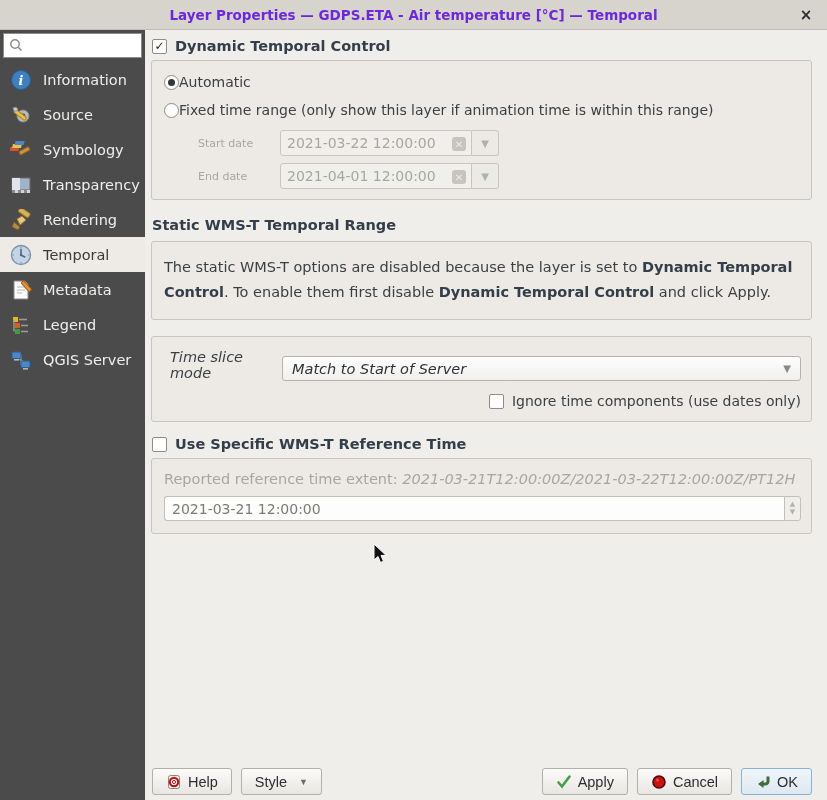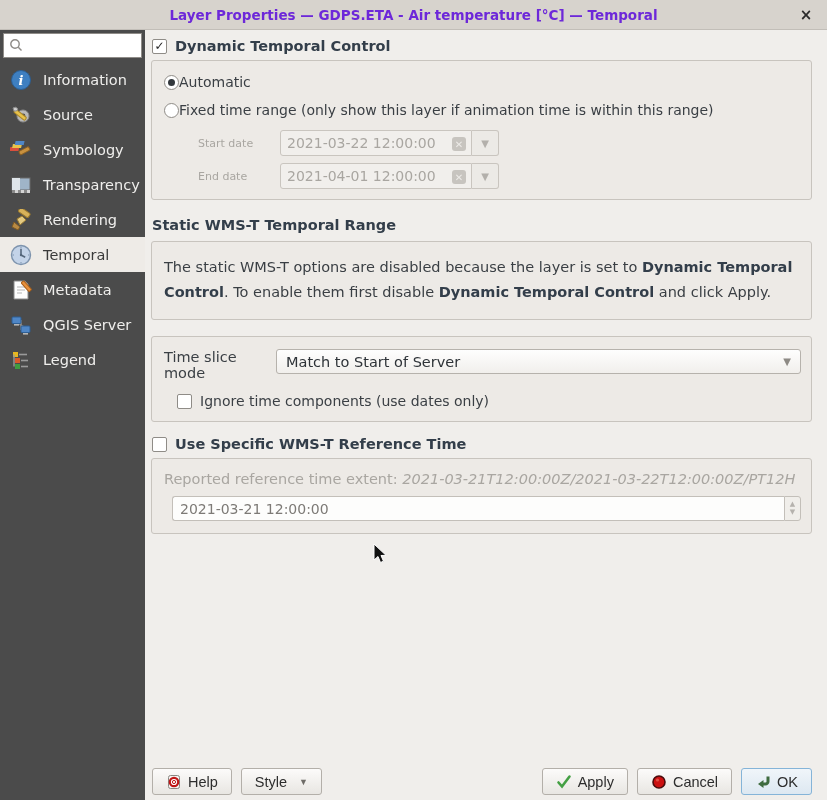--- a/index.html
+++ b/index.html
@@ -65,31 +65,31 @@
     background:#c7c4bf; color:#edebe8; font-size:10px; display:flex; align-items:center; justify-content:center;
   }
   .datefield .dropbtn {
     width:27px; border:1px solid #c9c5bf; border-left:none; border-radius:0 3px 3px 0;
     background:#eceae6; color:#b3b0ab; font-size:10px;
     display:flex; align-items:center; justify-content:center;
   }
   .heading { font-weight:bold; color:#333e4a; font-size:14.5px; margin:6px 0 2px 3px; }
   .notice { color:#3a3f44; font-size:14.5px; line-height:25px; padding:2px 2px; }
   .notice b { color:#333e4a; }
-  .slice-row { display:flex; align-items:flex-start; margin:1px 0 12px 2px; }
+  .slice-row { display:flex; align-items:flex-end; margin:1px 0 12px 8px;font-style:italic; }
   .slice-row .slabel { width:112px; font-size:14.5px; color:#3a3f44; flex:0 0 112px; }
   .combobox {
     flex:1; height:25px; border:1px solid #b6b2ac; border-radius:3px;
     background:linear-gradient(#fefefe,#f1efec);
     display:flex; align-items:center; justify-content:space-between; padding:0 9px; font-size:14.5px; color:#2e3338;
   }
   .combobox .arrow { color:#8d8a85; font-size:10px; }
   .ref-note { color:#a9a6a1; font-size:14.5px; margin:1px 0 9px 2px; }
   .ref-note i { font-style:italic; }
-  .spinfield { display:flex; height:25px; margin-left:10px; }
+  .spinfield { display:flex; height:25px; margin-left:2px; }
   .spinfield .stext {
     flex:1; border:1px solid #c3bfb9; border-right:none; border-radius:3px 0 0 3px; background:#fdfdfc;
     color:#7d7a76; font-size:14px; display:flex; align-items:center; padding:0 7px;
   }
   .spinfield .spinbtns {
     width:17px; border:1px solid #c3bfb9; border-radius:0 3px 3px 0; background:#f0eeea;
     display:flex; flex-direction:column; align-items:center; justify-content:center; color:#b5b2ad; font-size:7px; line-height:1.1;
   }
   
   .footer { margin-top:auto; display:flex; justify-content:space-between; align-items:flex-start; padding:0 0 3px 3px; }
@@ -213,48 +213,48 @@
                   <line x1="7" y1="14" x2="12" y2="14"></line>
                 </g>
                 <rect x="9" y="4" width="12" height="3.4" rx="1" transform="rotate(48 14 8)" fill="#e8903c" stroke="#a85f1a"></rect>
               </svg>
           </span>
           <span>Metadata</span>
         </div>
         <div class="nav-item">
           <span class="nav-icon">
             <svg width="22" height="22" viewBox="0 0 22 22">
-                <g stroke="#8f8f8f" stroke-width="1.4">
-                  <line x1="6" y1="8" x2="11" y2="11"></line>
-                  <line x1="11" y1="11" x2="16" y2="14"></line>
-                  <line x1="11" y1="6" x2="11" y2="16"></line>
-                </g>
-                <rect x="2" y="3" width="9" height="6.5" rx="1" fill="#4f86c6" stroke="#2e5f94"></rect>
-                <rect x="4" y="10" width="5" height="1.6" fill="#b5b5b5"></rect>
-                <rect x="11" y="12" width="9" height="6.5" rx="1" fill="#4f86c6" stroke="#2e5f94"></rect>
-                <rect x="13" y="19" width="5" height="1.6" fill="#b5b5b5"></rect>
-              </svg>
-          </span>
-          <span>QGIS Server</span>
-        </div>
-        <div class="nav-item">
-          <span class="nav-icon">
-            <svg width="22" height="22" viewBox="0 0 22 22">
                 <rect x="3" y="3" width="5" height="5" fill="#e8b820"></rect>
                 <rect x="5" y="9" width="5" height="5" fill="#d85a2a"></rect>
                 <rect x="5" y="15" width="5" height="5" fill="#3f9b3f"></rect>
                 <g stroke="#9a9a9a" stroke-width="1.6">
                   <line x1="9" y1="5.5" x2="17" y2="5.5"></line>
                   <line x1="11" y1="11.5" x2="18" y2="11.5"></line>
                   <line x1="11" y1="17.5" x2="18" y2="17.5"></line>
                 </g>
                 <line x1="4" y1="5.5" x2="4" y2="17.5" stroke="#9a9a9a" stroke-width="1.4"></line>
               </svg>
           </span>
           <span>Legend</span>
+        </div>
+        <div class="nav-item">
+          <span class="nav-icon">
+            <svg width="22" height="22" viewBox="0 0 22 22">
+                <g stroke="#8f8f8f" stroke-width="1.4">
+                  <line x1="6" y1="8" x2="11" y2="11"></line>
+                  <line x1="11" y1="11" x2="16" y2="14"></line>
+                  <line x1="11" y1="6" x2="11" y2="16"></line>
+                </g>
+                <rect x="2" y="3" width="9" height="6.5" rx="1" fill="#4f86c6" stroke="#2e5f94"></rect>
+                <rect x="4" y="10" width="5" height="1.6" fill="#b5b5b5"></rect>
+                <rect x="11" y="12" width="9" height="6.5" rx="1" fill="#4f86c6" stroke="#2e5f94"></rect>
+                <rect x="13" y="19" width="5" height="1.6" fill="#b5b5b5"></rect>
+              </svg>
+          </span>
+          <span>QGIS Server</span>
         </div>
       </div>
     </div>
 
     <div class="content">
 
       <div class="cb-row">
         <span class="checkbox">✓</span>
         <span class="lbl-bold">Dynamic Temporal Control</span>
       </div>
@@ -300,21 +300,21 @@
 
 
       <div class="groupbox">
         <div class="slice-row">
           <span class="slabel">Time slice mode</span>
           <span class="combobox">
             <span>Match to Start of Server</span>
             <span class="arrow">▼</span>
           </span>
         </div>
-        <div class="cb-row" style="margin-left:15px;">
+        <div class="cb-row" style="margin-left:2px;justify-content:flex-end;">
           <span class="checkbox"></span>
           <span>Ignore time components (use dates only)</span>
         </div>
       </div>
 
       <div class="cb-row" style="margin-top:4px;">
         <span class="checkbox"></span>
         <span class="lbl-bold">Use Specific WMS-T Reference Time</span>
       </div>
 

